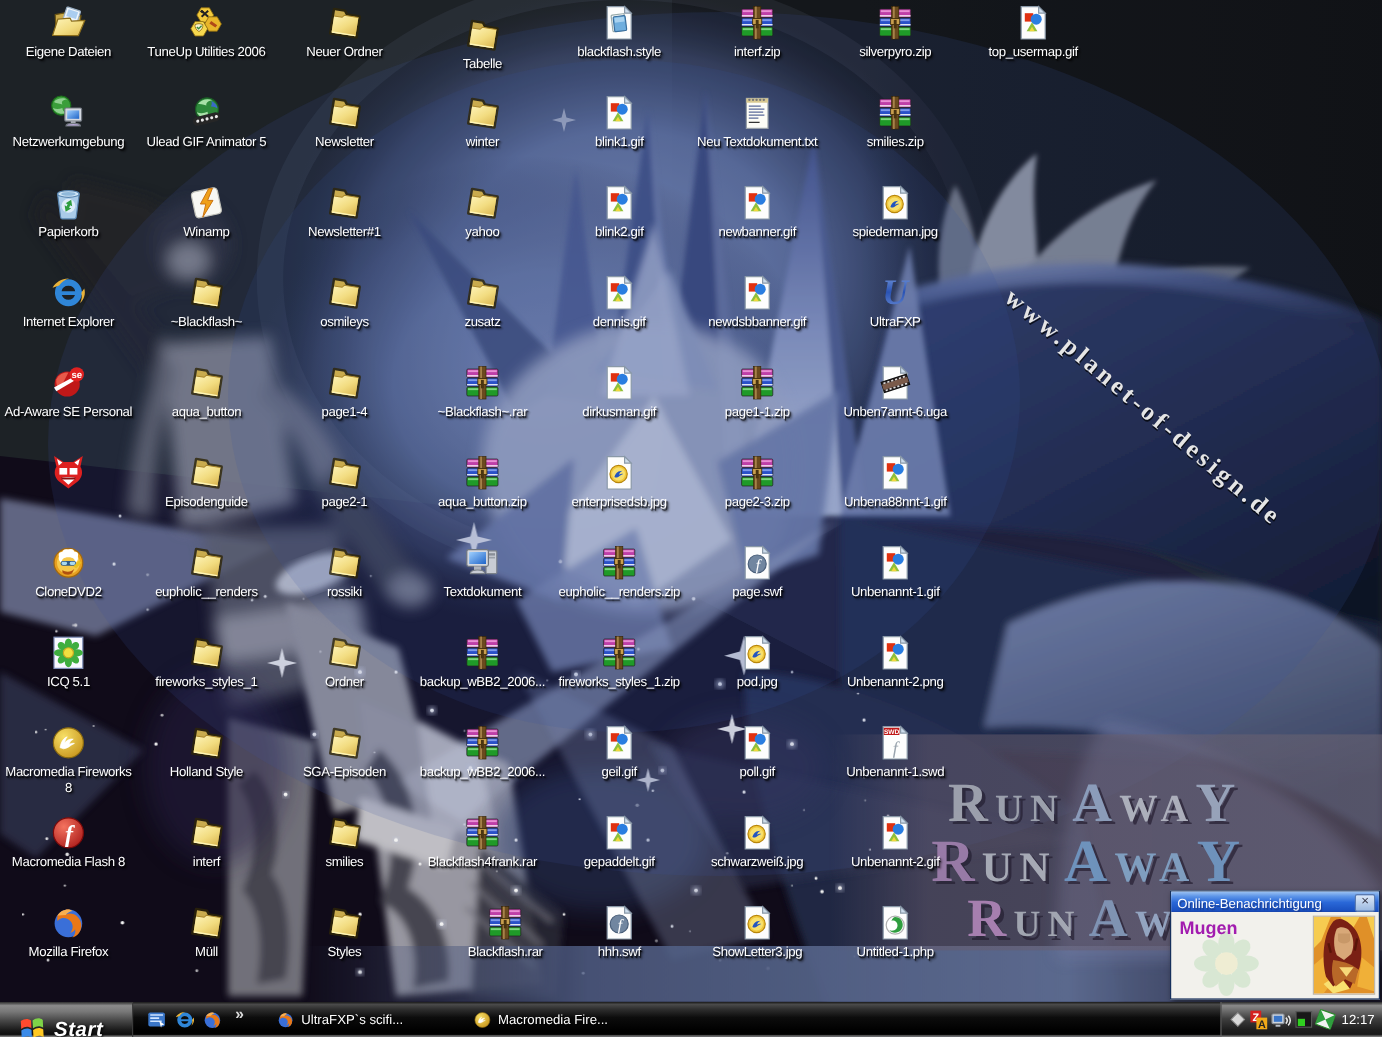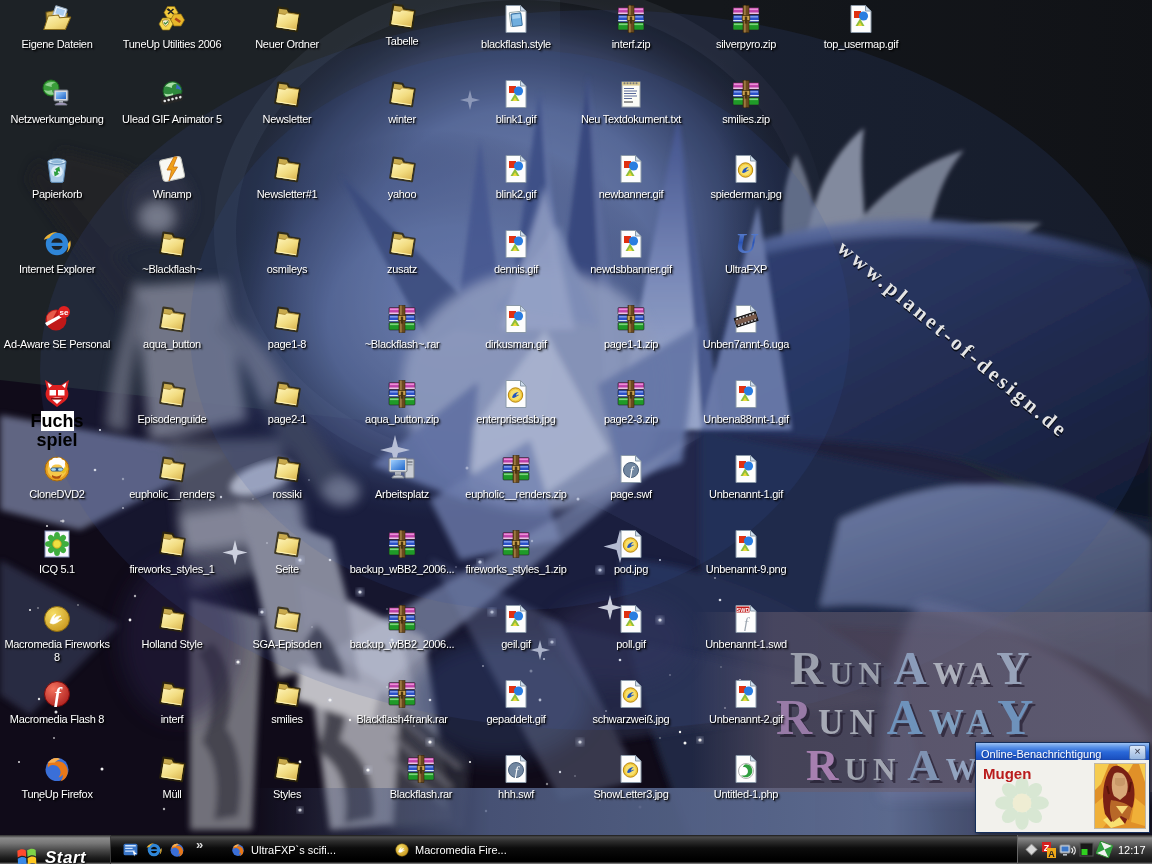--- a/index.html
+++ b/index.html
@@ -17,21 +17,21 @@
 .task{position:absolute;top:0;height:29px;display:flex;align-items:center;color:#fff;font-size:11px}
 .task svg{margin-right:5px}
 .task span{text-shadow:1px 1px 1px #000}
 #tray{position:absolute;right:0;top:0;width:135px;height:29px;background:linear-gradient(#2a2a2a 0,#8a8a8a 3px,#6e6e6e 7px,#3e3e3e 14px,#1e1e1e 23px,#181818 27px,#888 29px);border-left:1px solid #666;display:flex;align-items:center;gap:2px;padding-left:6px;box-sizing:border-box}
 #clock{color:#fff;font-size:11px;margin-left:3px}
 #notif{position:absolute;left:975px;top:742px;width:173px;height:89px;background:#f2f1ec;border:1px solid #16305c;box-shadow:2px 2px 5px rgba(0,0,0,.5)}
 #ntitle{height:17px;background:linear-gradient(#9cc2f2 0,#5c94e8 4px,#2a68d8 9px,#1a50c0 16px,#1a44a8 17px);display:flex;align-items:flex-end;padding:0 3px 0 5px}
 #ntitle span{color:#fff;font-size:11px;flex:1;white-space:nowrap;overflow:hidden;text-shadow:1px 1px 1px #1a3a8a}
 #nx{width:15px;height:13px;background:linear-gradient(#dce8f8,#9ab8e0);border:1px solid #5a7ab0;color:#334;font-size:11px;line-height:11px;text-align:center;border-radius:2px}
 #nbody{position:relative;height:71px;overflow:hidden}
-#nname{position:absolute;left:7px;top:5px;font-size:15px;font-weight:bold;color:#b91c1c}
+#nname{position:absolute;left:7px;top:5px;font-size:15px;font-weight:bold;color:#a21caf}
 #npic{position:absolute;right:3px;top:3px;border:1px solid #c0b8a8}
 </style></head>
 <body>
 
 <svg id="wp" width="1152" height="864" viewBox="0 0 1152 864">
 <defs>
 <radialGradient id="glow" cx="0.5" cy="0.5" r="0.5">
  <stop offset="0" stop-color="#8d9ac0" stop-opacity="1"></stop>
  <stop offset=".5" stop-color="#7080a8" stop-opacity=".92"></stop>
  <stop offset=".78" stop-color="#4f5b7e" stop-opacity=".55"></stop>
@@ -644,21 +644,21 @@
       <use href="#icq"></use>
     </svg><div class="lb">ICQ 5.1</div></div>
 <div class="ic" style="left:2px;top:603px"><svg width="32" height="32">
       <use href="#fw8"></use>
     </svg><div class="lb">Macromedia Fireworks<br>8</div></div>
 <div class="ic" style="left:2px;top:678px"><svg width="32" height="32">
       <use href="#fl8"></use>
     </svg><div class="lb">Macromedia Flash 8</div></div>
 <div class="ic" style="left:2px;top:753px"><svg width="32" height="32">
       <use href="#ff"></use>
-    </svg><div class="lb">TuneUp Firefox</div></div>
+    </svg><div class="lb">Mozilla Firefox</div></div>
 <div class="ic" style="left:117px;top:3px"><svg width="32" height="32">
       <use href="#tuneup"></use>
     </svg><div class="lb">TuneUp Utilities 2006</div></div>
 <div class="ic" style="left:117px;top:78px"><svg width="32" height="32">
       <use href="#ulead"></use>
     </svg><div class="lb">Ulead GIF Animator 5</div></div>
 <div class="ic" style="left:117px;top:153px"><svg width="32" height="32">
       <use href="#winamp"></use>
     </svg><div class="lb">Winamp</div></div>
 <div class="ic" style="left:117px;top:228px"><svg width="32" height="32">
@@ -692,60 +692,60 @@
       <use href="#folder"></use>
     </svg><div class="lb">Newsletter</div></div>
 <div class="ic" style="left:232px;top:153px"><svg width="32" height="32">
       <use href="#folder"></use>
     </svg><div class="lb">Newsletter#1</div></div>
 <div class="ic" style="left:232px;top:228px"><svg width="32" height="32">
       <use href="#folder"></use>
     </svg><div class="lb">osmileys</div></div>
 <div class="ic" style="left:232px;top:303px"><svg width="32" height="32">
       <use href="#folder"></use>
-    </svg><div class="lb">page1-8</div></div>
+    </svg><div class="lb">page1-4</div></div>
 <div class="ic" style="left:232px;top:378px"><svg width="32" height="32">
       <use href="#folder"></use>
     </svg><div class="lb">page2-1</div></div>
 <div class="ic" style="left:232px;top:453px"><svg width="32" height="32">
       <use href="#folder"></use>
     </svg><div class="lb">rossiki</div></div>
 <div class="ic" style="left:232px;top:528px"><svg width="32" height="32">
       <use href="#folder"></use>
-    </svg><div class="lb">Seite</div></div>
+    </svg><div class="lb">Ordner</div></div>
 <div class="ic" style="left:232px;top:603px"><svg width="32" height="32">
       <use href="#folder"></use>
     </svg><div class="lb">SGA-Episoden</div></div>
 <div class="ic" style="left:232px;top:678px"><svg width="32" height="32">
       <use href="#folder"></use>
     </svg><div class="lb">smilies</div></div>
 <div class="ic" style="left:232px;top:753px"><svg width="32" height="32">
       <use href="#folder"></use>
     </svg><div class="lb">Styles</div></div>
-<div class="ic" style="left:347px;top:0"><svg width="32" height="32">
+<div class="ic" style="left:347px;top:13px"><svg width="32" height="32">
       <use href="#folder"></use>
     </svg><div class="lb">Tabelle</div></div>
 <div class="ic" style="left:347px;top:78px"><svg width="32" height="32">
       <use href="#folder"></use>
     </svg><div class="lb">winter</div></div>
 <div class="ic" style="left:347px;top:153px"><svg width="32" height="32">
       <use href="#folder"></use>
     </svg><div class="lb">yahoo</div></div>
 <div class="ic" style="left:347px;top:228px"><svg width="32" height="32">
       <use href="#folder"></use>
     </svg><div class="lb">zusatz</div></div>
 <div class="ic" style="left:347px;top:303px"><svg width="32" height="32">
       <use href="#rar"></use>
     </svg><div class="lb">~Blackflash~.rar</div></div>
 <div class="ic" style="left:347px;top:378px"><svg width="32" height="32">
       <use href="#rar"></use>
     </svg><div class="lb">aqua_button.zip</div></div>
 <div class="ic" style="left:347px;top:453px"><svg width="32" height="32">
       <use href="#computer"></use>
-    </svg><div class="lb">Arbeitsplatz</div></div>
+    </svg><div class="lb">Textdokument</div></div>
 <div class="ic" style="left:347px;top:528px"><svg width="32" height="32">
       <use href="#rar"></use>
     </svg><div class="lb">backup_wBB2_2006...</div></div>
 <div class="ic" style="left:347px;top:603px"><svg width="32" height="32">
       <use href="#rar"></use>
     </svg><div class="lb">backup_wBB2_2006...</div></div>
 <div class="ic" style="left:347px;top:678px"><svg width="32" height="32">
       <use href="#rar"></use>
     </svg><div class="lb">Blackflash4frank.rar</div></div>
 <div class="ic" style="left:366px;top:753px"><svg width="32" height="32">
@@ -833,39 +833,38 @@
       <use href="#uga"></use>
     </svg><div class="lb">Unben7annt-6.uga</div></div>
 <div class="ic" style="left:691px;top:378px"><svg width="32" height="32">
       <use href="#gif"></use>
     </svg><div class="lb">Unbena88nnt-1.gif</div></div>
 <div class="ic" style="left:691px;top:453px"><svg width="32" height="32">
       <use href="#gif"></use>
     </svg><div class="lb">Unbenannt-1.gif</div></div>
 <div class="ic" style="left:691px;top:528px"><svg width="32" height="32">
       <use href="#gif"></use>
-    </svg><div class="lb">Unbenannt-9.png</div></div>
+    </svg><div class="lb">Unbenannt-2.png</div></div>
 <div class="ic" style="left:691px;top:603px"><svg width="32" height="32">
       <use href="#swd"></use>
     </svg><div class="lb">Unbenannt-1.swd</div></div>
 <div class="ic" style="left:691px;top:678px"><svg width="32" height="32">
       <use href="#gif"></use>
     </svg><div class="lb">Unbenannt-2.gif</div></div>
 <div class="ic" style="left:691px;top:753px"><svg width="32" height="32">
       <use href="#php"></use>
     </svg><div class="lb">Untitled-1.php</div></div>
 <div class="ic" style="left:806px;top:3px"><svg width="32" height="32">
       <use href="#gif"></use>
     </svg><div class="lb">top_usermap.gif</div></div>
 
 <div class="ic" style="left:2px;top:378px;width:110px">
  <svg width="32" height="32">
       <use href="#fox"></use>
     </svg>
- <div id="fuchs">F<span>uch</span>s<br>spiel</div>
 </div>
 
 <div id="notif">
  <div id="ntitle">
       <span>Online-Benachrichtigung</span>
       <div id="nx">×</div>
     </div>
  <div id="nbody">
   <svg id="nflower" width="72" height="72" viewBox="0 0 32 32" style="position:absolute;left:10px;bottom:-8px;opacity:.22">
         <g fill="#7fc87f">

